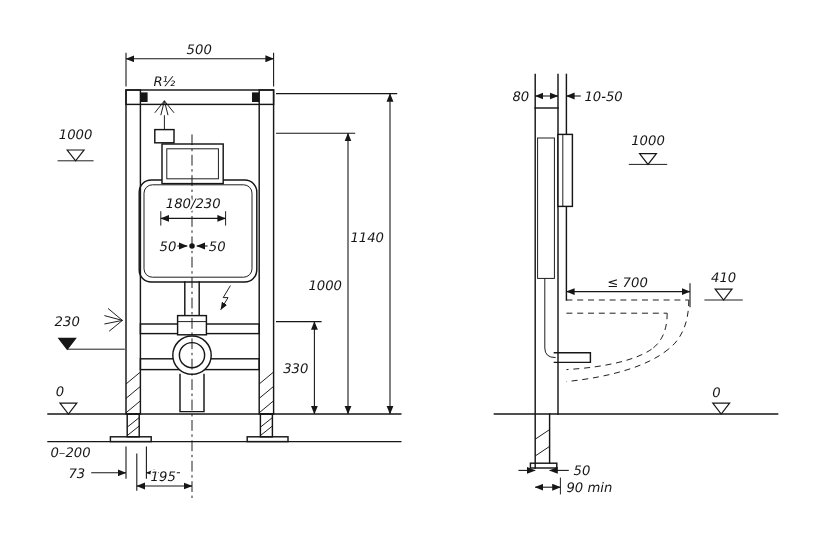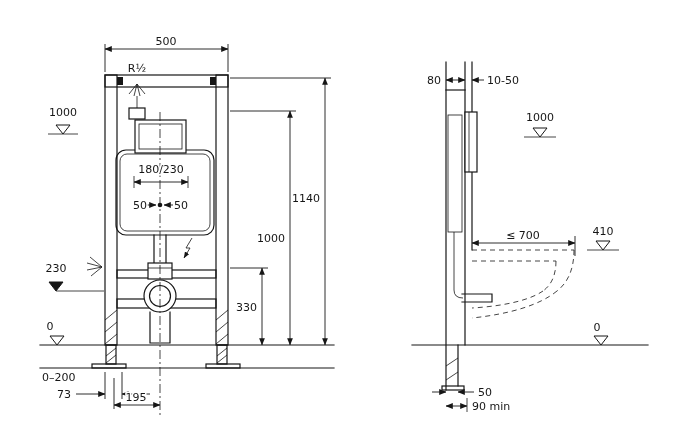--- a/index.html
+++ b/index.html
@@ -1,17 +1,17 @@
 <!DOCTYPE html>
 <html><head>
 <meta charset="utf-8">
 <style>
   html,body { margin:0; padding:0; background:#ffffff; }
   .sheet { width:687px; height:441px; background:#fff; position:relative; overflow:hidden;
-           font-family:"DejaVu Sans", sans-serif; }
+           font-family:"DejaVu Sans", sans-serif;font-style:italic; }
   svg { display:block; }
   svg text { font-family:"DejaVu Sans", sans-serif; font-size:11px; fill:#161616; }
   .lbl { paint-order:stroke; stroke:#ffffff; stroke-width:3px; }
   .ln   { fill:none; stroke:#161616; stroke-width:1.2; stroke-linecap:square; }
   .thin { fill:none; stroke:#161616; stroke-width:0.8; }
   .dim  { fill:none; stroke:#161616; stroke-width:0.9; }
   .dash { stroke-dasharray:5 4; }
   .cl   { fill:none; stroke:#161616; stroke-dasharray:9 3 2 3; stroke-width:0.8; }
   .wfill{ fill:#ffffff; stroke:#161616; stroke-width:1.2; }
   .tab  { fill:#161616; stroke:none; }

